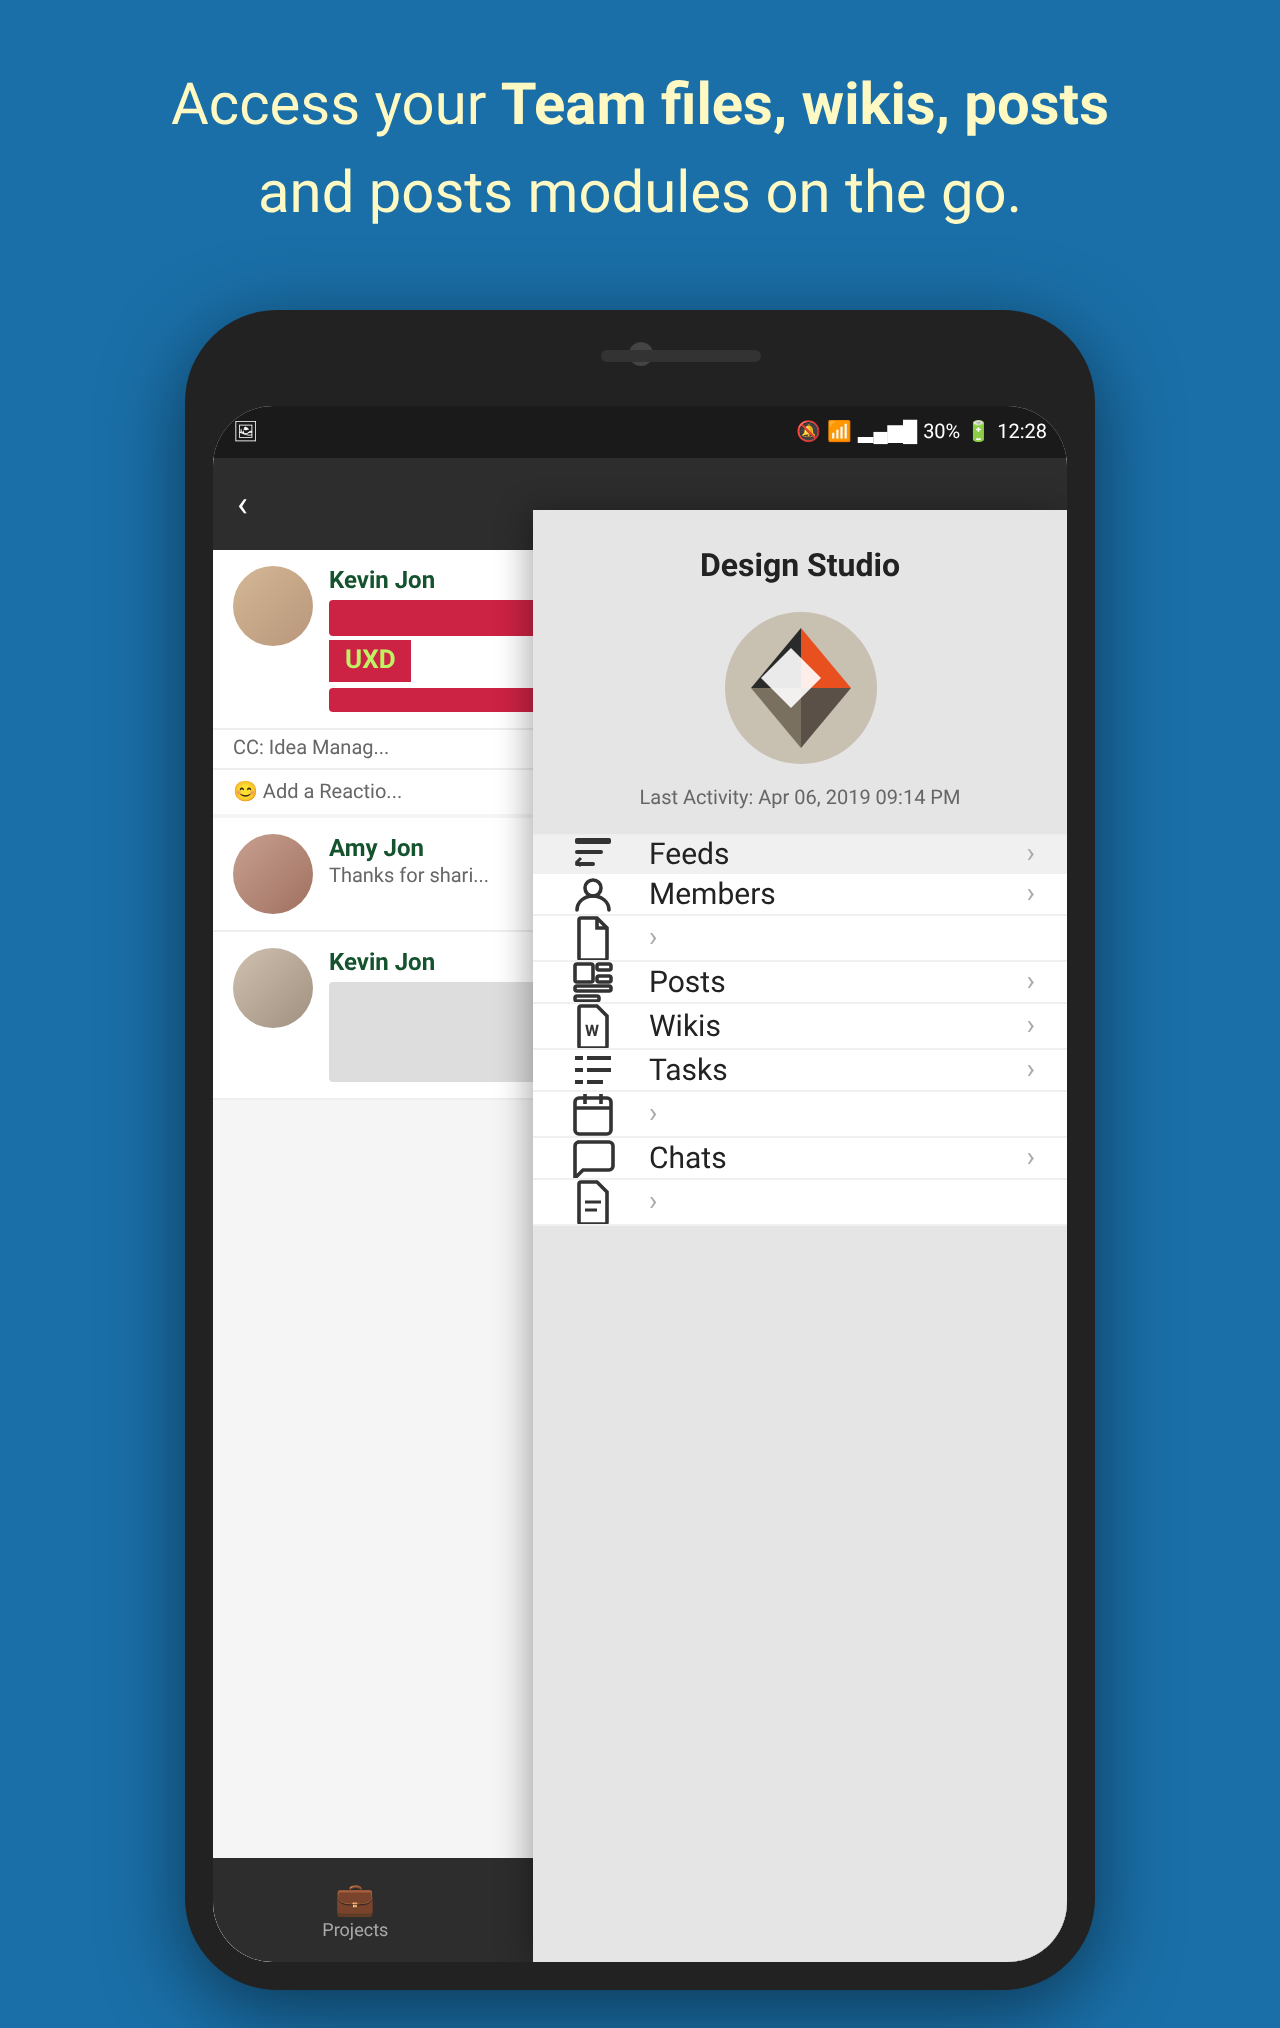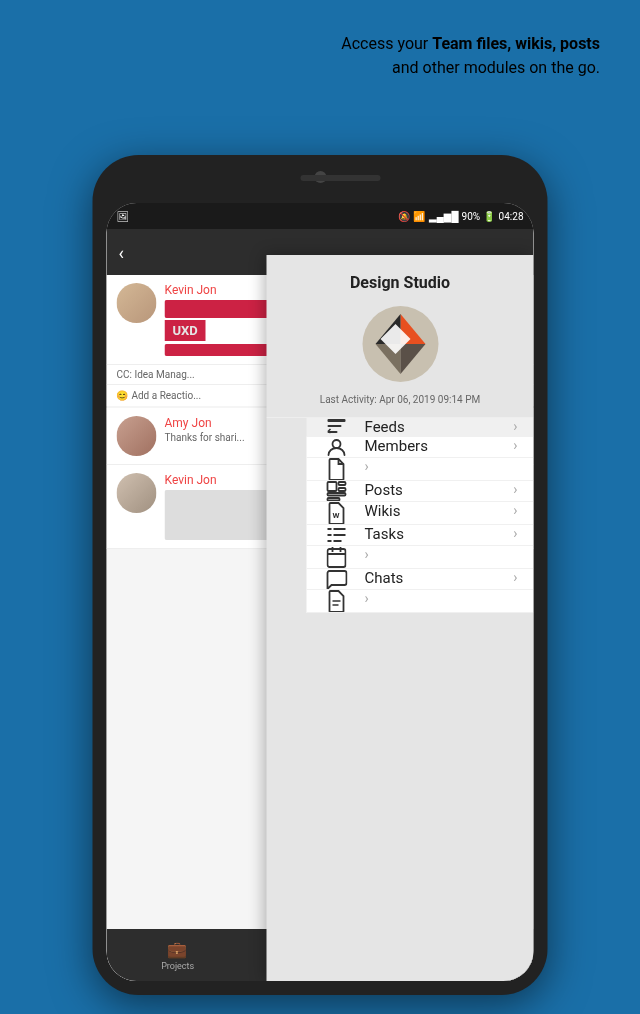--- a/index.html
+++ b/index.html
@@ -141,22 +141,22 @@
       width: 100%;
       height: 100%;
       background: linear-gradient(135deg, #ccc, #999);
     }
     .chat-info {
       flex: 1;
       overflow: hidden;
     }
     .chat-name {
       font-size: 12px;
-      font-weight: normal;
-      color: #ef4444;
+      font-weight: bold;
+      color: #14532d;
     }
     .chat-date {
       font-size: 10px;
       color: #999;
     }
     .chat-preview {
       height: 18px;
       background: #cc2244;
       border-radius: 2px;
       margin-top: 3px;
@@ -252,26 +252,25 @@
       color: #666;
     }
 
     
     .menu-list {
       flex: 1;
       overflow-y: auto;
     }
     .menu-item {
       display: flex;
-      align-items: flex-start;
+      align-items: center;
       padding: 0 16px;
       border-bottom: 1px solid #f0f0f0;
       cursor: pointer;
       background: white;
-      margin-left: 40px;
     }
     .menu-item.active {
       background: #f0f0f0;
     }
     .menu-icon {
       width: 28px;
       display: flex;
       align-items: center;
       justify-content: center;
       margin-right: 14px;
@@ -285,42 +284,42 @@
       color: #222;
     }
     .menu-chevron {
       color: #aaa;
       font-size: 14px;
     }
   </style>
 </head>
 <body>
 
-<div style="text-align:right; color:#000000; padding:32px 40px 20px; font-size:16px; line-height:1.5;">
+<div style="text-align:center; color:#fef9c3; padding:32px 40px 20px; font-size:29px; line-height:1.5;">
   <span>Access your </span><strong>Team files, wikis, posts</strong><br>
-  <span>and other modules on the go.</span>
+  <span>and posts modules on the go.</span>
 </div>
 
 <div class="phone-frame">
   <div class="phone-camera"></div>
   <div class="phone-speaker"></div>
 
   <div class="phone-screen">
 
     <div class="status-bar">
       <div class="status-bar-left">
         <span>🖼</span>
       </div>
       <div class="status-bar-right">
         <span>🔕</span>
         <span>📶</span>
         <span>▂▄▆█</span>
-        <span>90%</span>
+        <span>30%</span>
         <span>🔋</span>
-        <span>04:28</span>
+        <span>12:28</span>
       </div>
     </div>
 
     <div class="app-content">
 
       <div class="chat-bg">
 
         <div class="chat-topbar">
           <span class="back-arrow">‹</span>
         </div>
@@ -328,21 +327,21 @@
         <div class="chat-item">
           <div class="chat-avatar">
             <div class="avatar-img" style="background:linear-gradient(135deg,#d4b896,#b8967a);"></div>
           </div>
           <div class="chat-info">
             <div style="display:flex; justify-content:space-between;">
               <span class="chat-name">Kevin Jon</span>
               <span class="chat-date">Nov 05, 20...</span>
             </div>
             <div class="chat-preview"></div>
-            <div style="background:#cc2244; color:#e5e5e5; font-size:13px; font-weight:bold; padding:3px 8px; margin-top:2px; display:inline-block;">UXD</div>
+            <div style="background:#cc2244; color:#bef264; font-size:13px; font-weight:bold; padding:3px 8px; margin-top:2px; display:inline-block;">UXD</div>
             <div class="chat-preview" style="height:12px; width:60%; background:#cc2244; margin-top:3px;"></div>
           </div>
         </div>
 
         <div class="cc-line">CC:    Idea Manag...</div>
 
         <div class="reaction-bar">😊 Add a Reactio...</div>
 
         <div class="chat-item" style="margin-top:2px;">
           <div class="chat-avatar">

